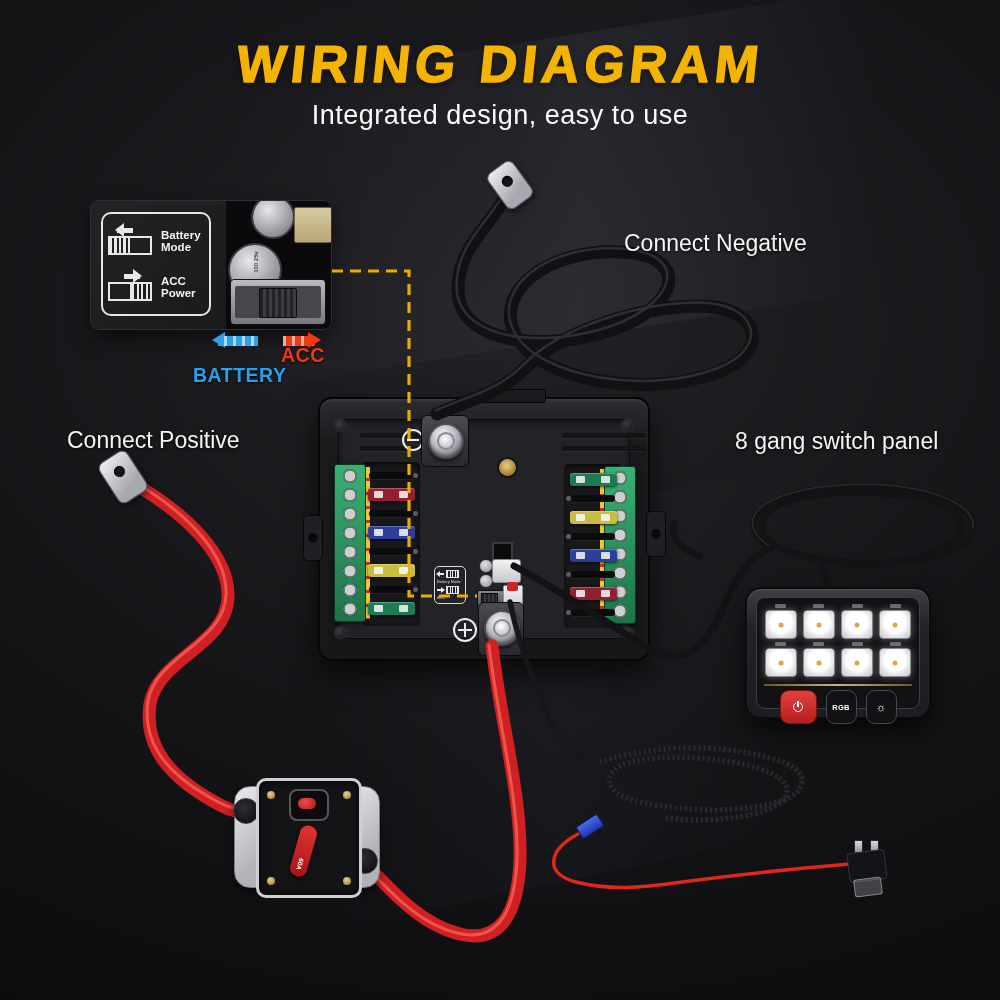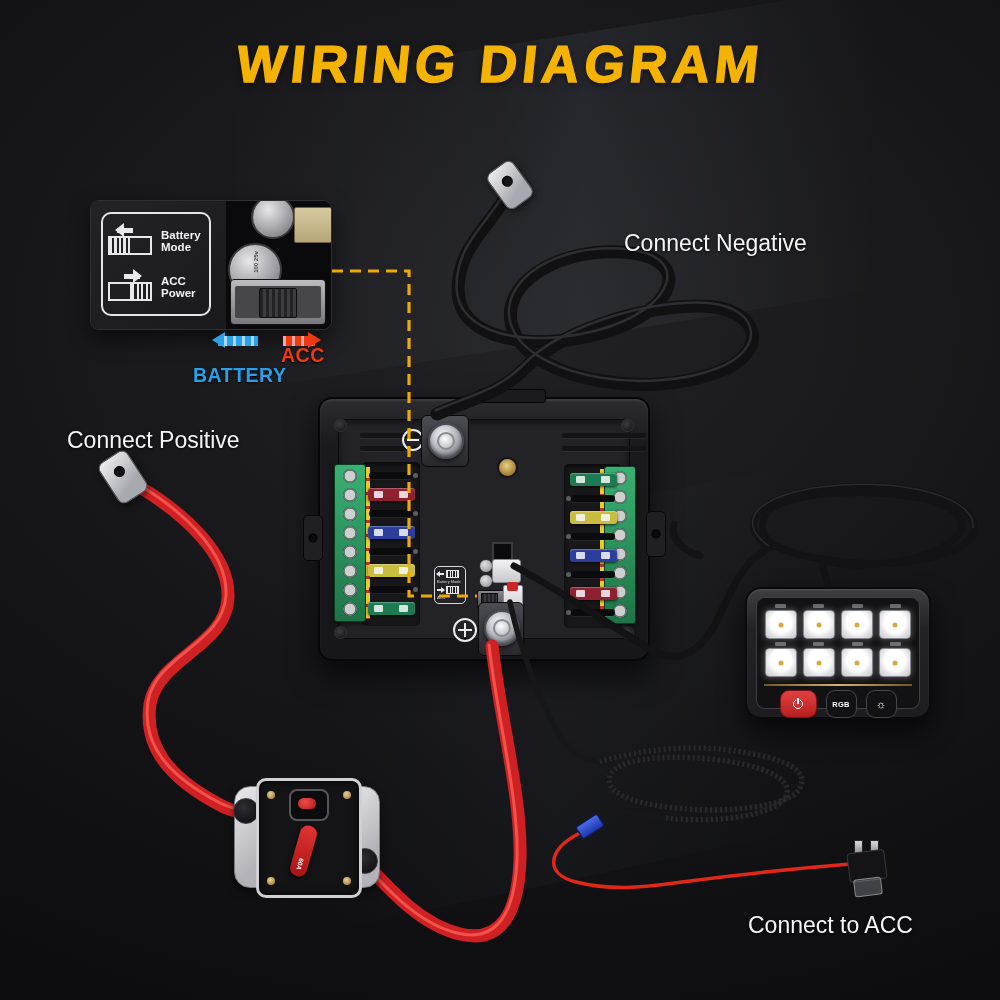--- a/index.html
+++ b/index.html
@@ -144,21 +144,21 @@
   .panel .pinner{position:absolute;left:9px;top:8px;right:9px;bottom:8px;background:#121215;border-radius:9px;border:1px solid #3e3e44;}
   .pgrid{position:absolute;left:7px;top:5px;right:7px;display:grid;grid-template-columns:repeat(4,1fr);row-gap:2px;column-gap:5px;}
   .pbtn-cell{display:flex;flex-direction:column;align-items:center;}
   .pind{width:11px;height:4px;background:#63636a;border-radius:1px;margin:1px 0 2px;}
   .pbtn{width:30px;height:27px;border-radius:4px;border:1px solid #85858c;
     background:radial-gradient(circle at 50% 42%,#ffffff 0 48%,#e2e2e6 70%,#c6c6cc 100%);
     box-shadow:0 0 7px rgba(255,255,255,.35);position:relative;}
   .pdot{position:absolute;left:50%;top:50%;transform:translate(-50%,-50%);width:5px;height:5px;border-radius:50%;background:#d9a843;}
   .goldline{position:absolute;left:7px;right:7px;top:86px;height:2px;background:linear-gradient(90deg,#6e5628,#d6b272,#6e5628);}
   .pctl{position:absolute;left:0;right:0;top:92px;display:flex;justify-content:center;gap:9px;align-items:center;}
-  .pill{height:28px;border-radius:9px;display:flex;align-items:center;justify-content:center;box-sizing:border-box;}
+  .pill{height:34px;border-radius:9px;display:flex;align-items:center;justify-content:center;box-sizing:border-box;}
   .pill.red{width:37px;background:linear-gradient(#e34040,#b51f1f);border:1px solid #7a1414;}
   .pill.dark{width:31px;background:#121214;border:1px solid #45454c;color:#fff;font-size:7.5px;font-weight:bold;letter-spacing:.3px;}
   .pwr{position:relative;width:10px;height:10px;}
   .pwr::before{content:"";position:absolute;inset:0;border:1.7px solid #fff;border-radius:50%;box-sizing:border-box;
     clip-path:polygon(0 0,32% 0,32% 42%,68% 42%,68% 0,100% 0,100% 100%,0 100%);}
   .pwr::after{content:"";position:absolute;left:50%;top:-1px;transform:translateX(-50%);width:2px;height:6px;background:#fff;}
   .sunglyph{color:#fff;font-size:11px;line-height:1;}
 
   
   .breaker{position:absolute;left:228px;top:778px;width:156px;height:116px;z-index:4;}
@@ -187,20 +187,21 @@
 </style>
 </head>
 <body>
 
 <div class="stage">
   <div class="streak s1"></div>
   <div class="streak s2"></div>
 
   <div class="hdr">
     <h1 class="title">WIRING DIAGRAM</h1>
+    <p class="subtitle">Integrated design, easy to use</p>
   </div>
 
   <svg class="cables" viewBox="0 0 1000 1000">
 
     <g>
       <path d="M 507,195 C 488,228 458,248 458,290 C 458,338 528,352 598,334 C 678,313 696,256 622,252 C 548,248 492,292 516,336 C 542,382 650,398 718,372 C 772,352 760,306 700,306 C 645,306 565,328 525,368 C 500,394 468,400 437,414" fill="none" stroke="#111113" stroke-width="13" stroke-linecap="round"></path>
       <path d="M 507,195 C 488,228 458,248 458,290 C 458,338 528,352 598,334 C 678,313 696,256 622,252 C 548,248 492,292 516,336 C 542,382 650,398 718,372 C 772,352 760,306 700,306 C 645,306 565,328 525,368 C 500,394 468,400 437,414" fill="none" stroke="#3e3e44" stroke-width="2.5" stroke-linecap="round" opacity=".65" transform="translate(-1.5,-3.5)"></path>
     </g>
 
     <g>
@@ -267,21 +268,21 @@
       <span class="tail"></span>
     </div>
   <div class="dirarrow red" style="left:283px;top:334px;width:44px;">
       <span class="tail"></span>
     </div>
   <div class="dirlabel blue" style="left:193px;top:344px;">BATTERY</div>
   <div class="dirlabel red" style="left:281px;top:344px;">ACC</div>
 
   <div class="callout" style="left:624px;top:230px;">Connect Negative</div>
   <div class="callout" style="left:67px;top:427px;">Connect Positive</div>
-  <div class="callout" style="left:748px;top:912px;">Connect to ACC</div>
+  <div class="callout" style="left:735px;top:428px;">8 gang switch panel</div>
 
   <div class="box">
     <div class="tab"></div>
     <div class="ear le">
         <i></i>
       </div>
     <div class="ear re">
         <i></i>
       </div>
     <div class="inner"></div>

